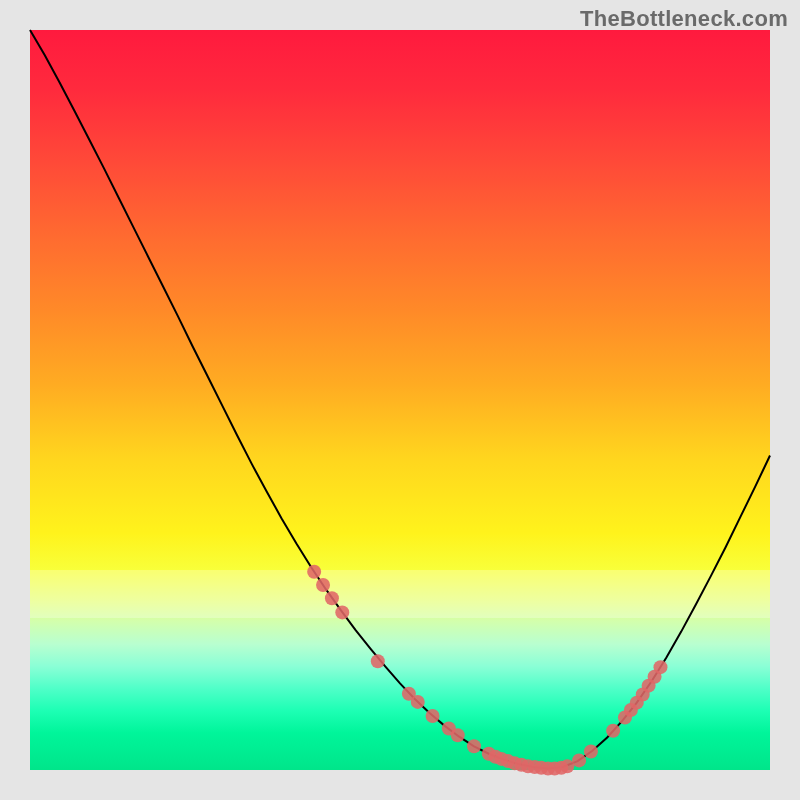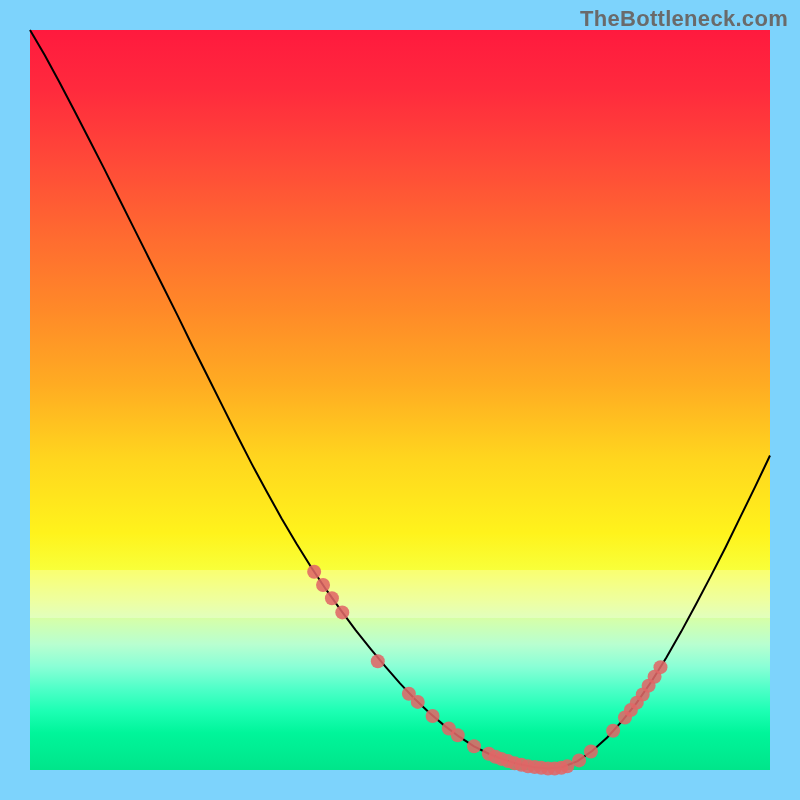--- a/index.html
+++ b/index.html
@@ -1,20 +1,20 @@
 <!DOCTYPE html>
 <html><head>
 <meta charset="utf-8">
 <style>
   * { margin: 0; padding: 0; box-sizing: border-box; }
   html, body { width: 800px; height: 800px; overflow: hidden; background: #000; }
   .container {
     width: 800px;
     height: 800px;
-    background: #7dd3fc;
+    background: #e5e5e5;
     position: relative;
   }
   .watermark {
     position: absolute;
     top: 6px;
     right: 12px;
     color: #6a6a6a;
     font-family: Arial, Helvetica, sans-serif;
     font-size: 22px;
     font-weight: bold;

